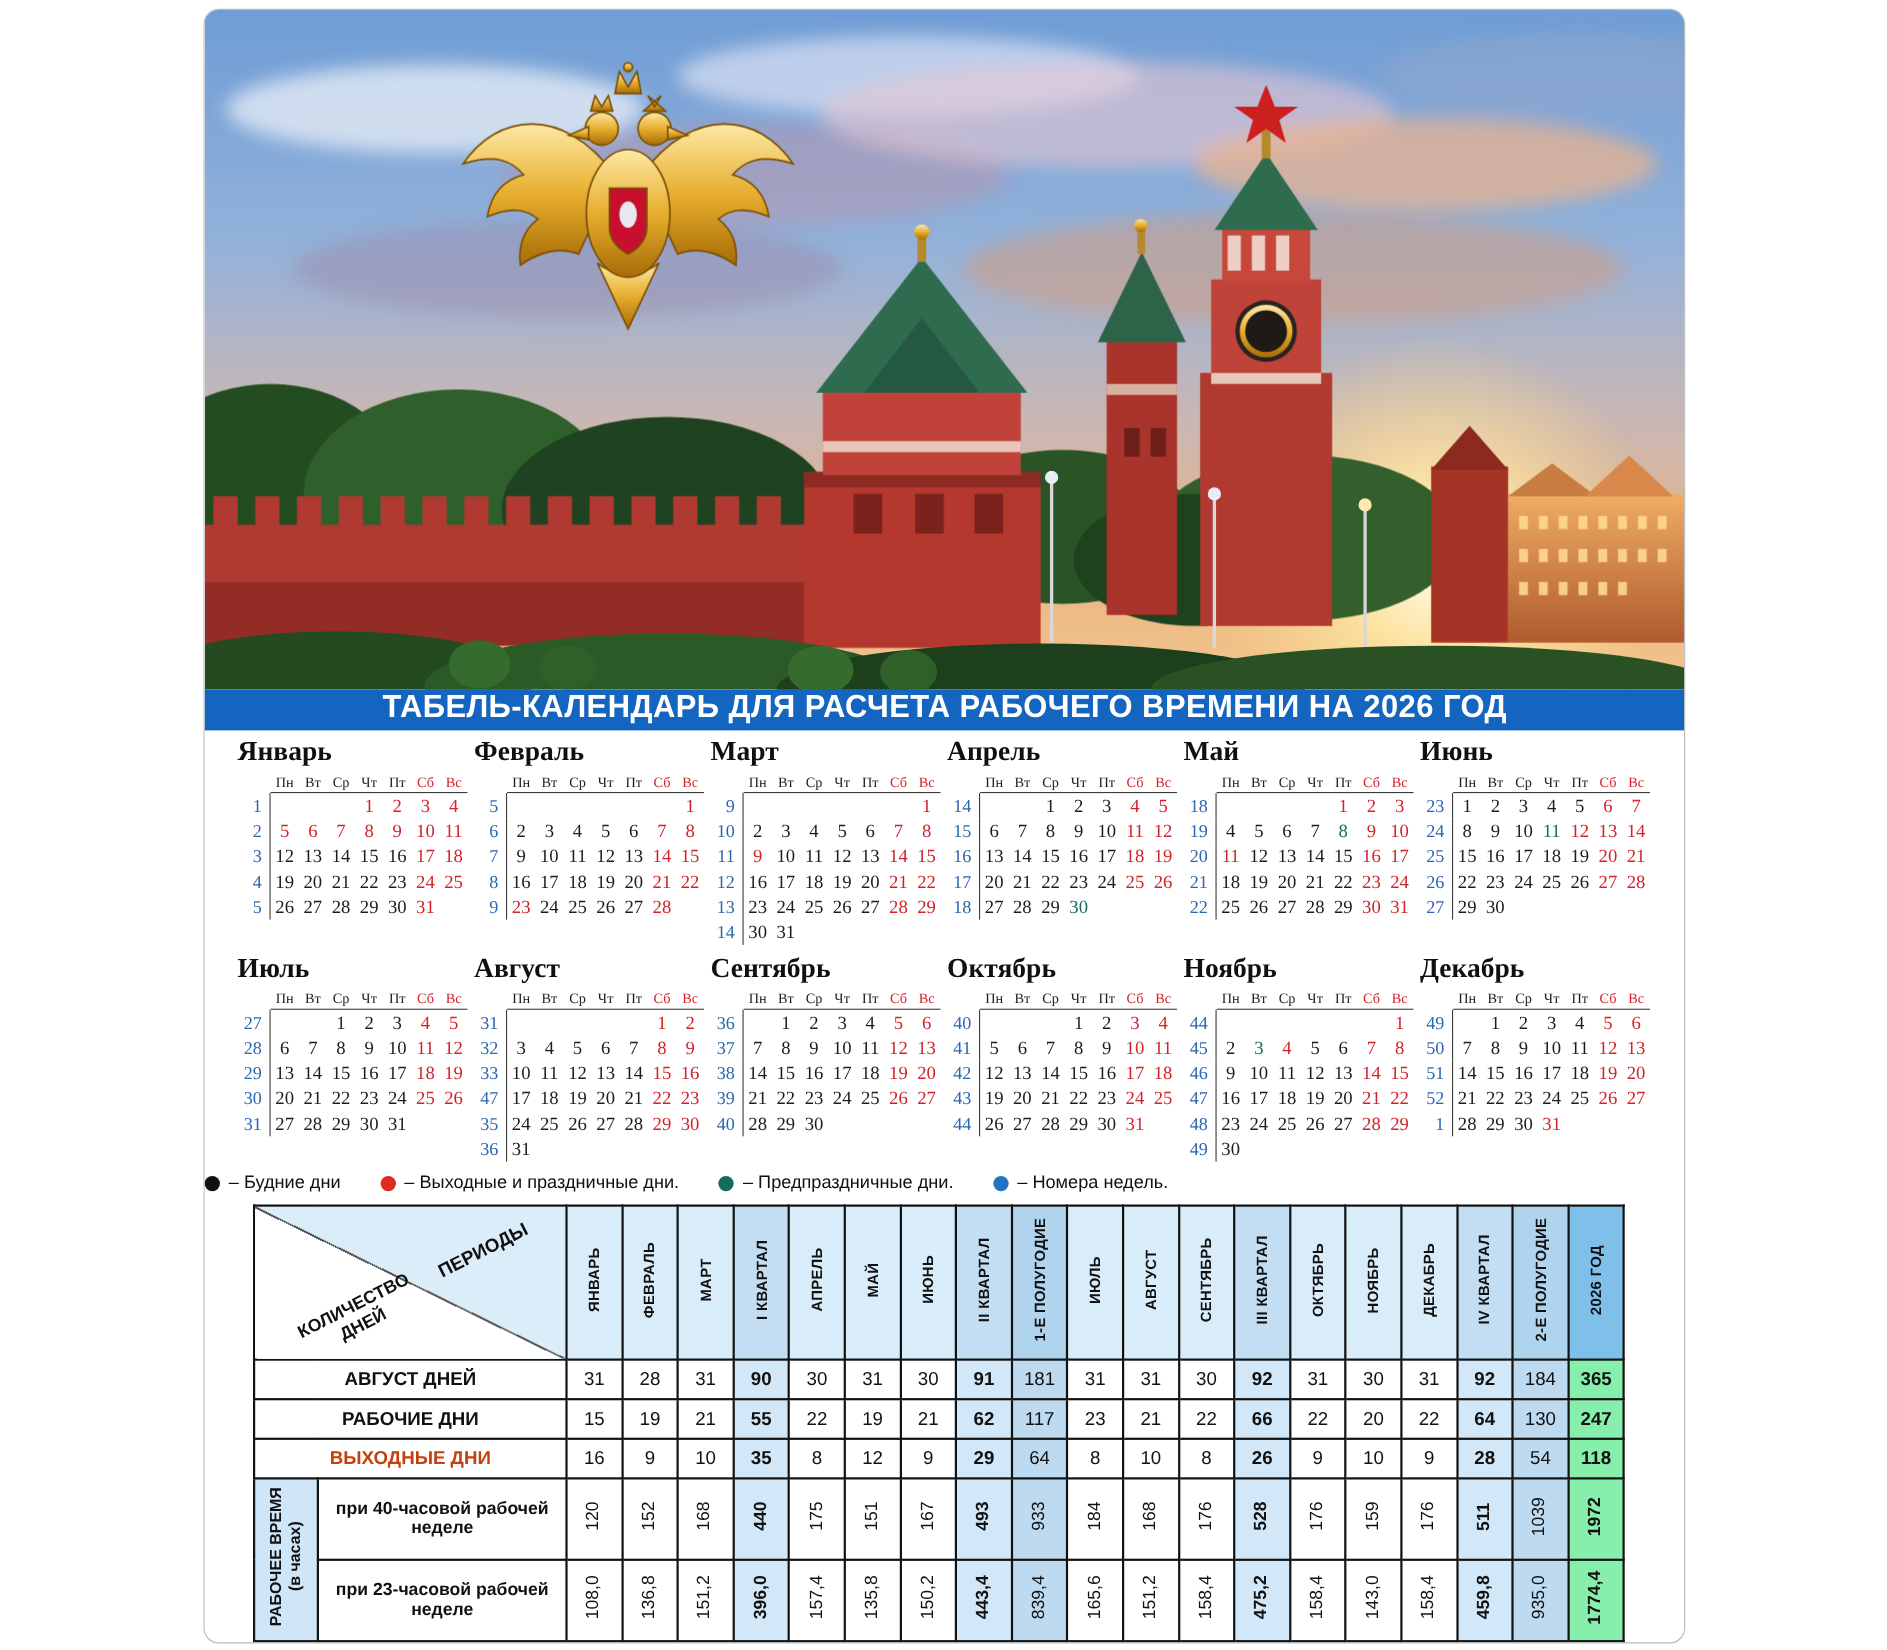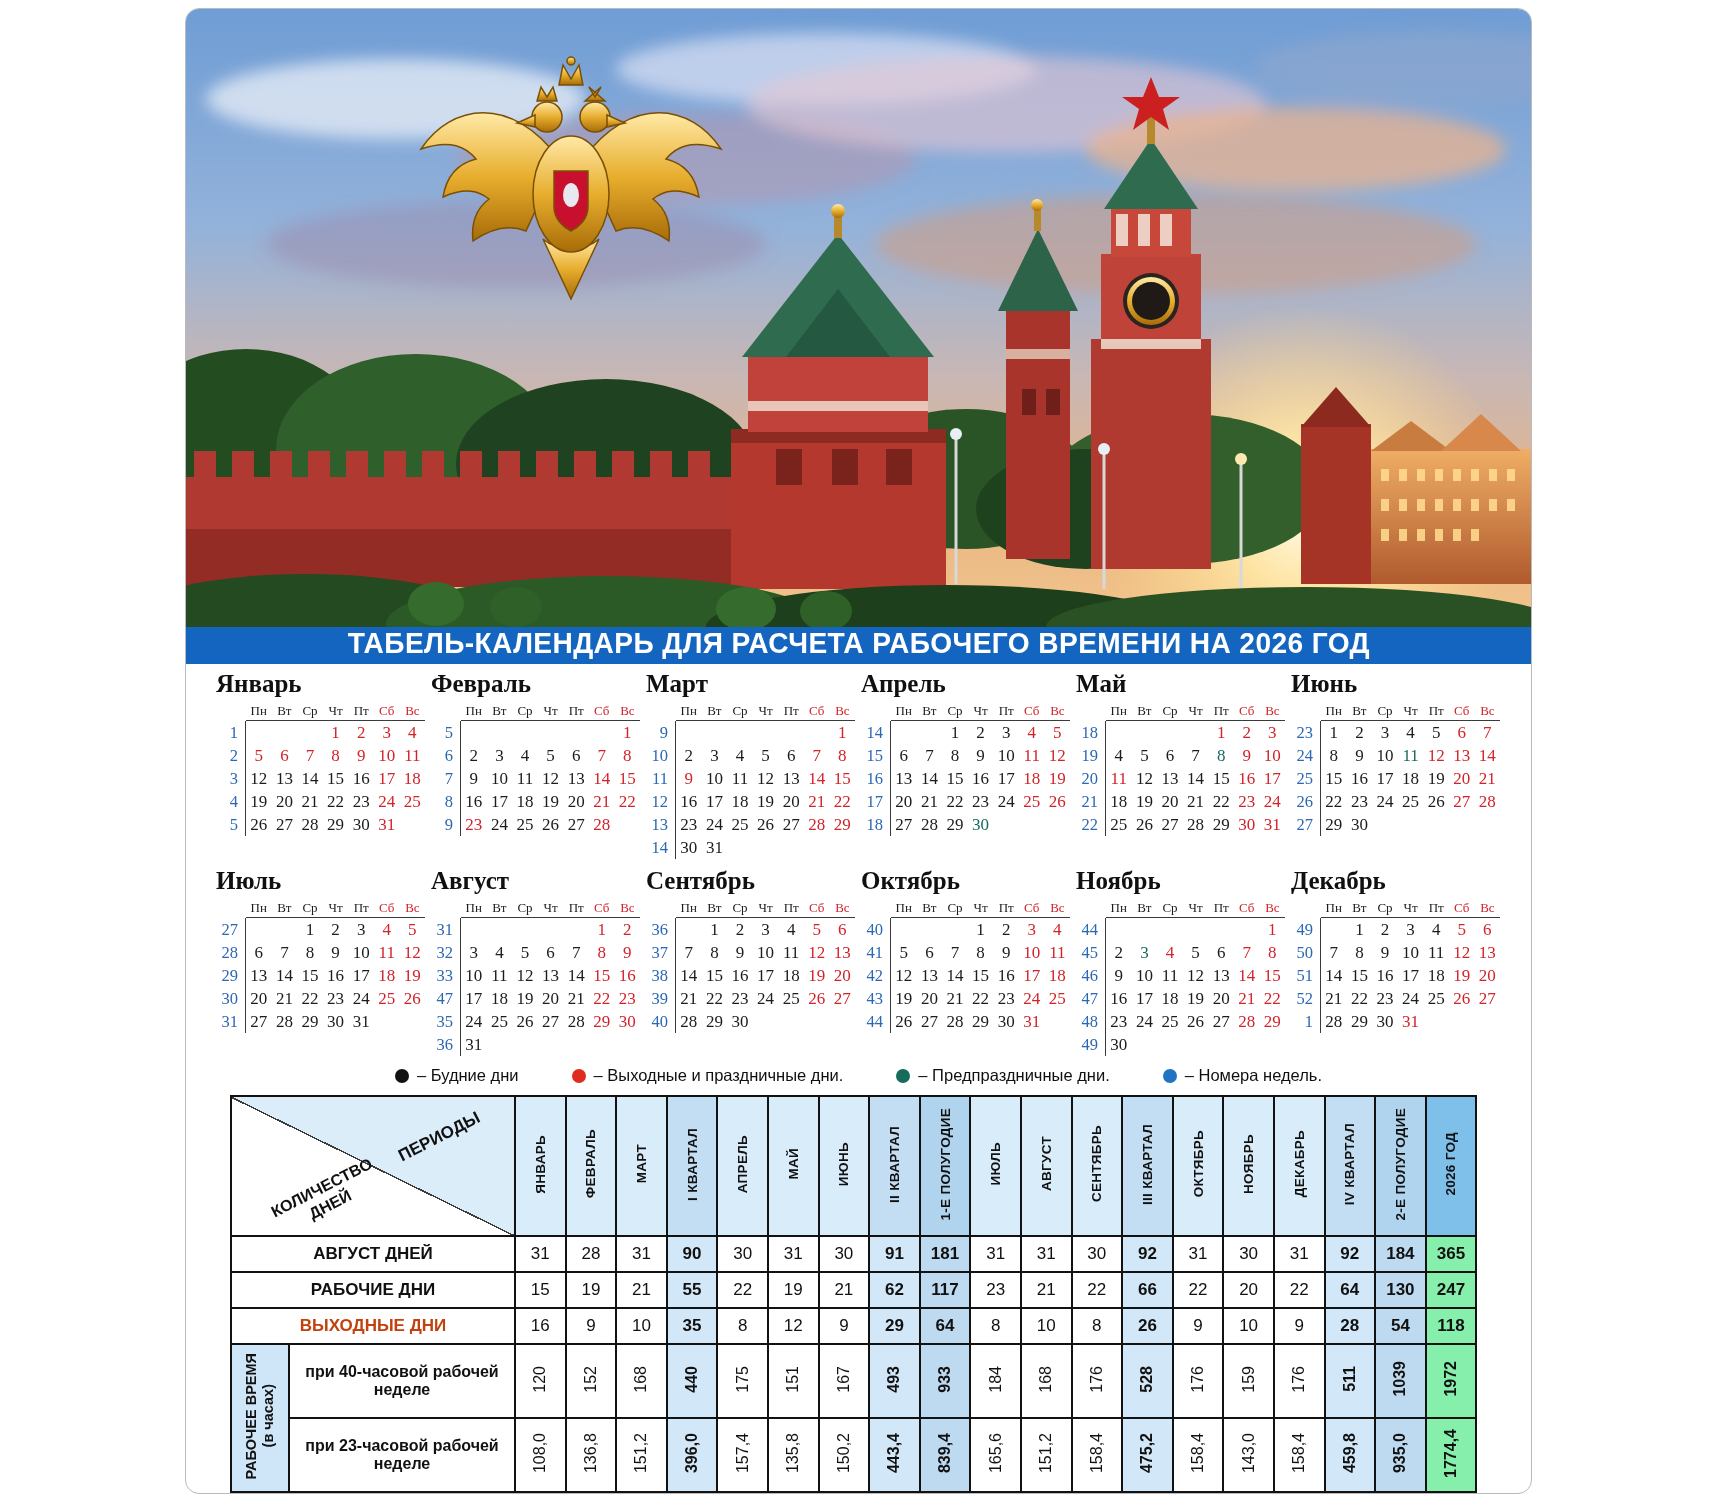--- a/index.html
+++ b/index.html
@@ -29,37 +29,37 @@
         display:flex; align-items:center; justify-content:flex-end; }
   .mrow .wn.line { border-right:1.6px solid #3a3a3a; }
   .days { display:flex; align-items:center; }
   .mhead .days { border-bottom:1.6px solid #3a3a3a; }
   .dcell { width:25.6px; text-align:center; font-size:17px; color:#1c1c1c; line-height:1; }
   .mhead .dcell { font-size:13px; }
   .dcell.red { color:#d2232a; }
   .dcell.grn { color:#176b5d; }
 
   
-  .legend { display:flex; justify-content:center; gap:53px; align-items:center; padding:2px 0 4px; }
+  .legend { display:flex; justify-content:flex-start; gap:36px; align-items:center; padding:2px 0 4px; }
   .litem { display:flex; align-items:center; }
   .dot { width:14px; height:14px; border-radius:50%; display:inline-block; margin-right:8px; }
   .ltext { font-size:16.5px; color:#101010; }
 
   
   .wtable { border-collapse:collapse; margin:6px 0 0 44px; width:1246px; table-layout:fixed; }
   .wtable td { border:2px solid #121212; padding:0; text-align:center; vertical-align:middle; color:#111; }
   .vtext { writing-mode:vertical-rl; transform:rotate(180deg); display:inline-block; }
   .hdr { height:138px; }
   .hdr .vtext { font-size:13.5px; font-weight:bold; letter-spacing:.3px; }
   .bg-m  { background:#d9ecfa; }
   .bg-q  { background:#c3def3; }
   .bg-h  { background:#b0d3ee; }
   .bg-y  { background:#7fc0ea; }
   .cell-q { background:#d2e7f7; font-weight:bold; }
-  .cell-h { background:#bedaf1; font-weight:bold; }
+  .cell-h { background:#bedaf1; font-weight:normal; }
   .cell-y { background:#86efac; font-weight:bold; }
   .num { font-size:17px; height:34px; }
   .rowlabel { font-weight:bold; font-size:17px; background:#fff; }
   .rowlabel.redl { color:#c2410c; }
   .vnum { height:72px; }
   .vnum .vtext { font-size:16px; }
   .sublabel { font-weight:bold; font-size:16px; line-height:1.15; background:#fff; padding:2px; }
   .sidelabel { background:#cfe6f8; }
   .sidelabel .vtext { font-weight:bold; font-size:14.5px; line-height:1.2; }
   .corner { position:relative;

